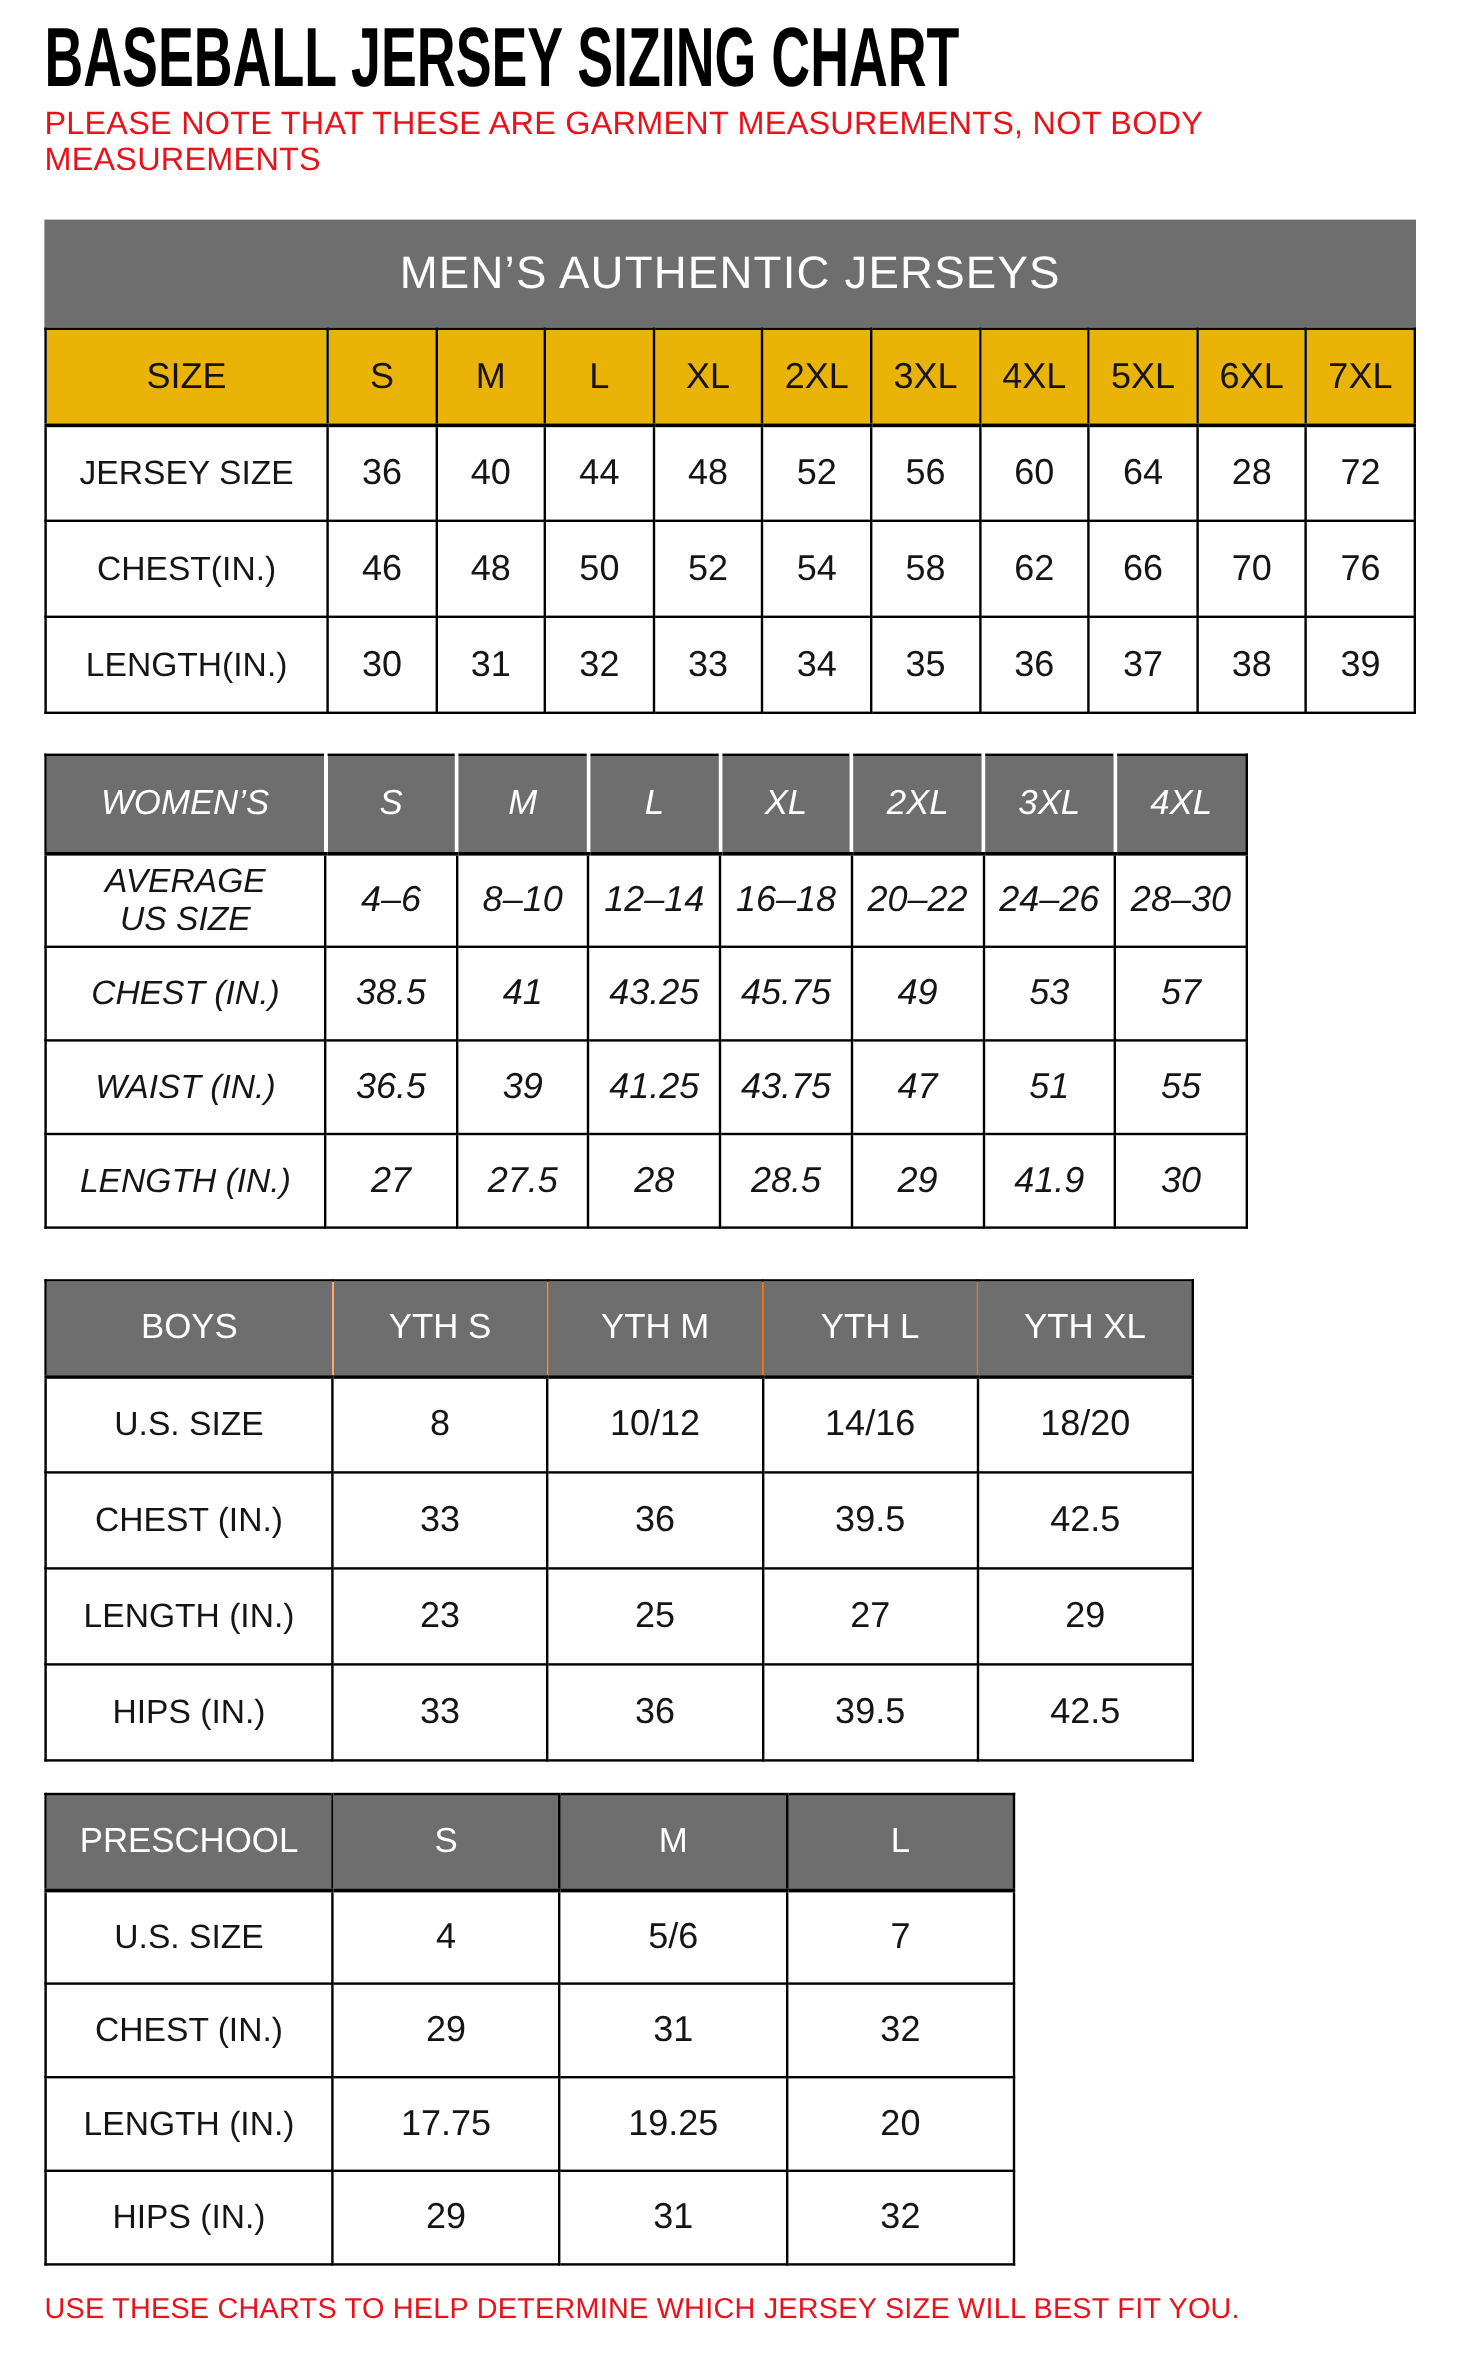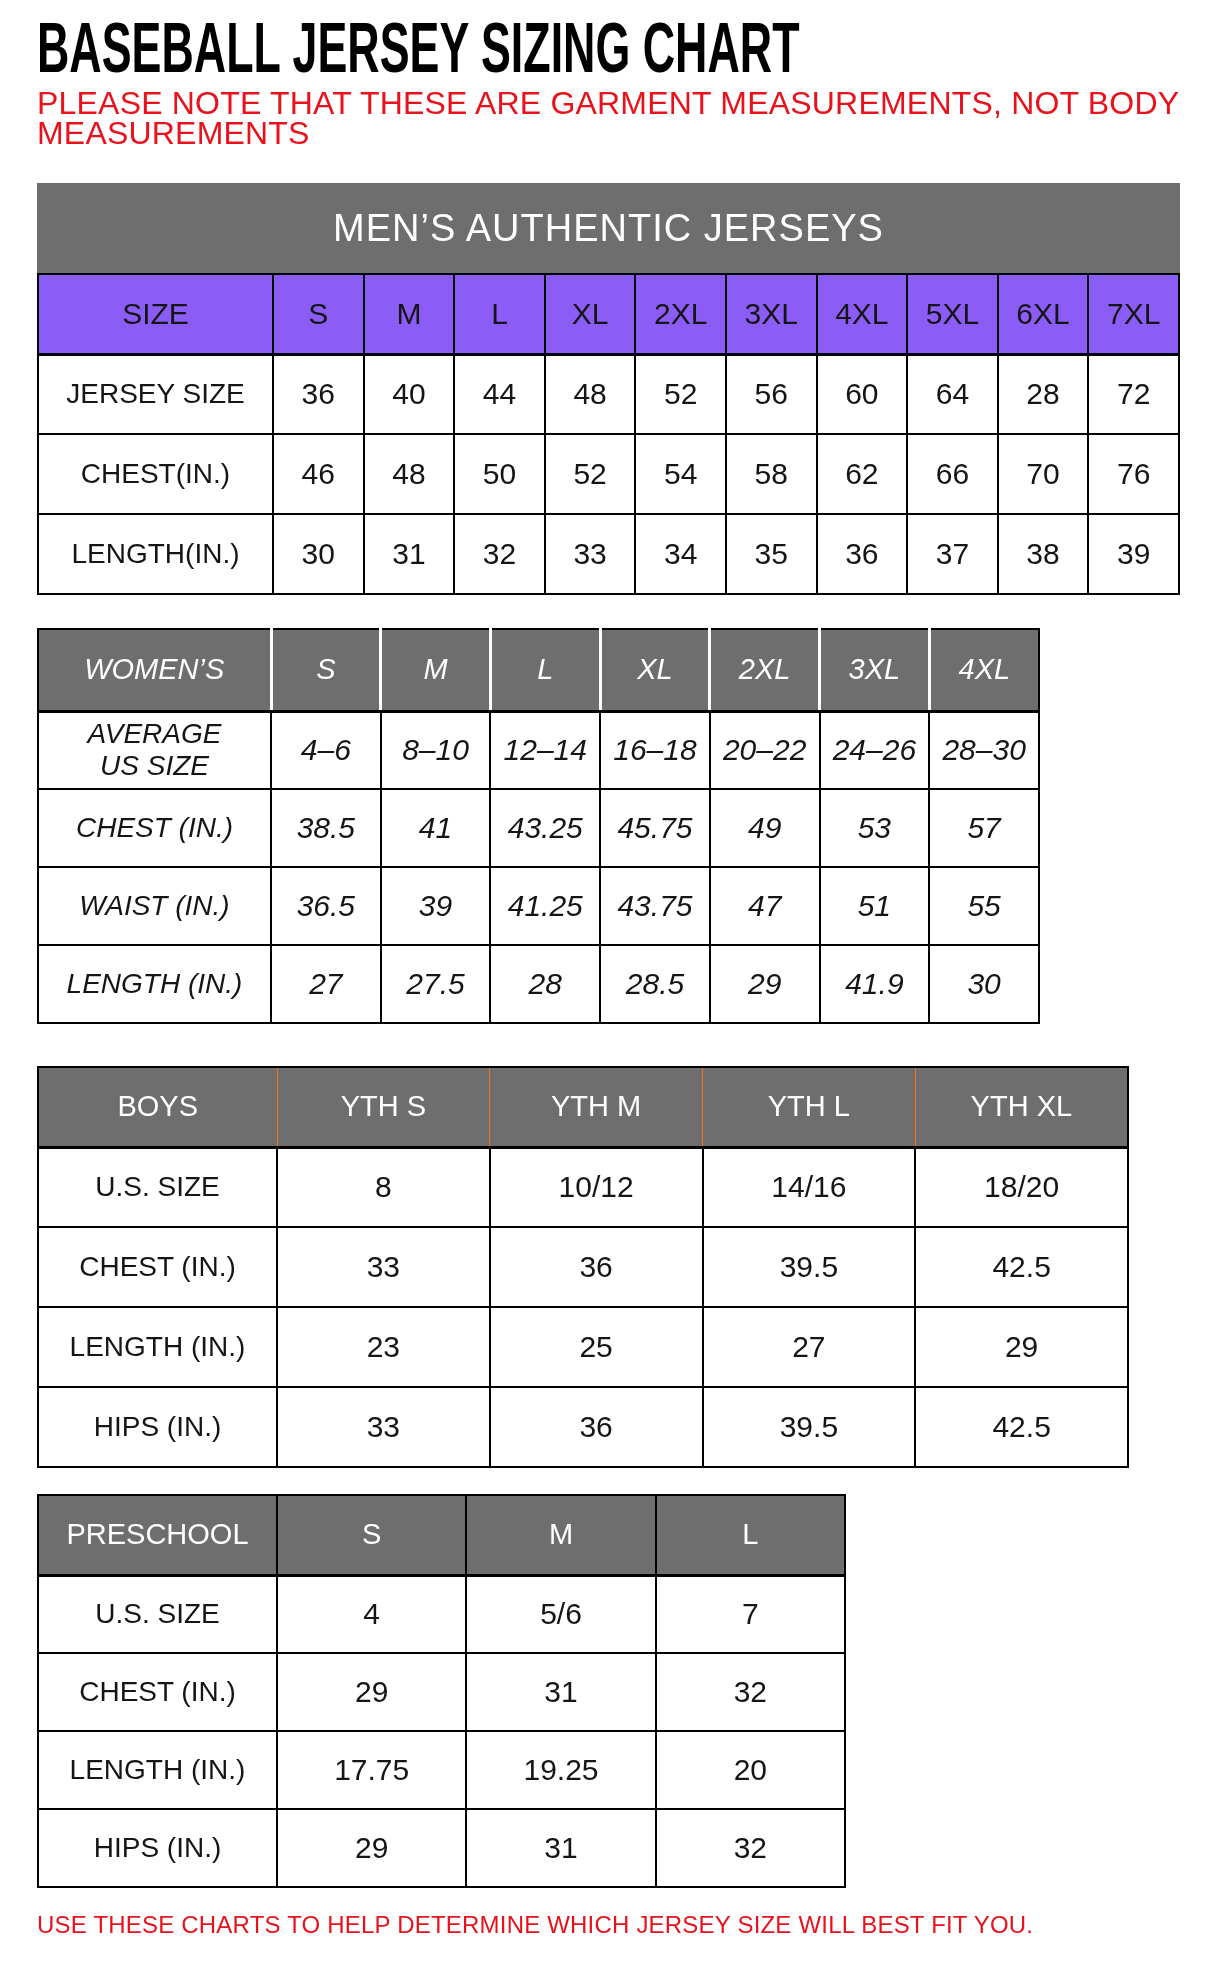--- a/index.html
+++ b/index.html
@@ -4,52 +4,52 @@
 <style>
   html,body{margin:0;padding:0;background:#ffffff;}
   body{font-family:"Liberation Sans",sans-serif;color:#1b1b1b;}
   .page{width:1220px;height:1974px;box-sizing:border-box;padding:12px 0 0 37px;overflow:hidden;background:#fff;}
 
   .title{
     margin:0;font-weight:700;color:#000;font-size:70px;line-height:72px;
     white-space:nowrap;transform:scaleX(0.64);transform-origin:left center;
     letter-spacing:0px;
   }
-  .note{margin-top:4px;color:#e8121c;font-size:32px;line-height:30px;font-weight:400;letter-spacing:0.2px;}
+  .note{margin-top:4px;color:#e8121c;font-size:27px;line-height:30px;font-weight:400;letter-spacing:0.2px;}
 
   .banner{
     margin-top:35px;width:1143px;height:90px;background:#6e6e6e;color:#ffffff;
     display:flex;align-items:center;justify-content:center;
     font-size:38px;letter-spacing:1px;font-weight:400;
   }
 
   table.sizing{border-collapse:collapse;table-layout:fixed;border:2px solid #000;}
   table.sizing th,table.sizing td{
     font-weight:400;text-align:center;vertical-align:middle;padding:0;
     overflow:hidden;
   }
   table.sizing tbody th{font-size:28px;border:2px solid #000;white-space:pre-line;line-height:1.15;color:#151515;}
   table.sizing tbody td{font-size:30px;border:2px solid #000;color:#151515;}
 
   
   .t-mens{width:1143px;}
   .t-mens col.label-col{width:235px;}
   .t-mens thead tr{height:80px;}
   .t-mens tbody tr{height:80px;}
-  .t-mens thead th{background:#8b5cf6;color:#151515;font-size:30px;border:2px solid #000;border-bottom:3px solid #000;}
+  .t-mens thead th{background:#eab308;color:#151515;font-size:30px;border:2px solid #000;border-bottom:3px solid #000;}
 
   
   .gray-head thead th{background:#6e6e6e;color:#ffffff;font-size:29px;border-bottom:3px solid #000;}
   .t-womens{width:1003px;margin-top:33px;font-style:italic;}
   .t-womens col.label-col{width:233px;}
   .t-womens thead tr{height:82px;}
   .t-womens tbody tr{height:78px;}
   .t-womens thead th + th{border-left:3px solid #ffffff;}
 
-  .t-boys{width:1092px;margin-top:42px;}
+  .t-boys{width:958px;margin-top:42px;}
   .t-boys col.label-col{width:239px;}
   .t-boys thead tr{height:80px;}
   .t-boys tbody tr{height:80px;}
   .t-boys thead th + th{border-left:1px solid #f97316;}
 
   .t-pre{width:809px;margin-top:26px;}
   .t-pre col.label-col{width:239px;}
   .t-pre thead tr{height:80px;}
   .t-pre tbody tr{height:78px;}
   .t-pre thead th + th{border-left:2px solid #000;}

